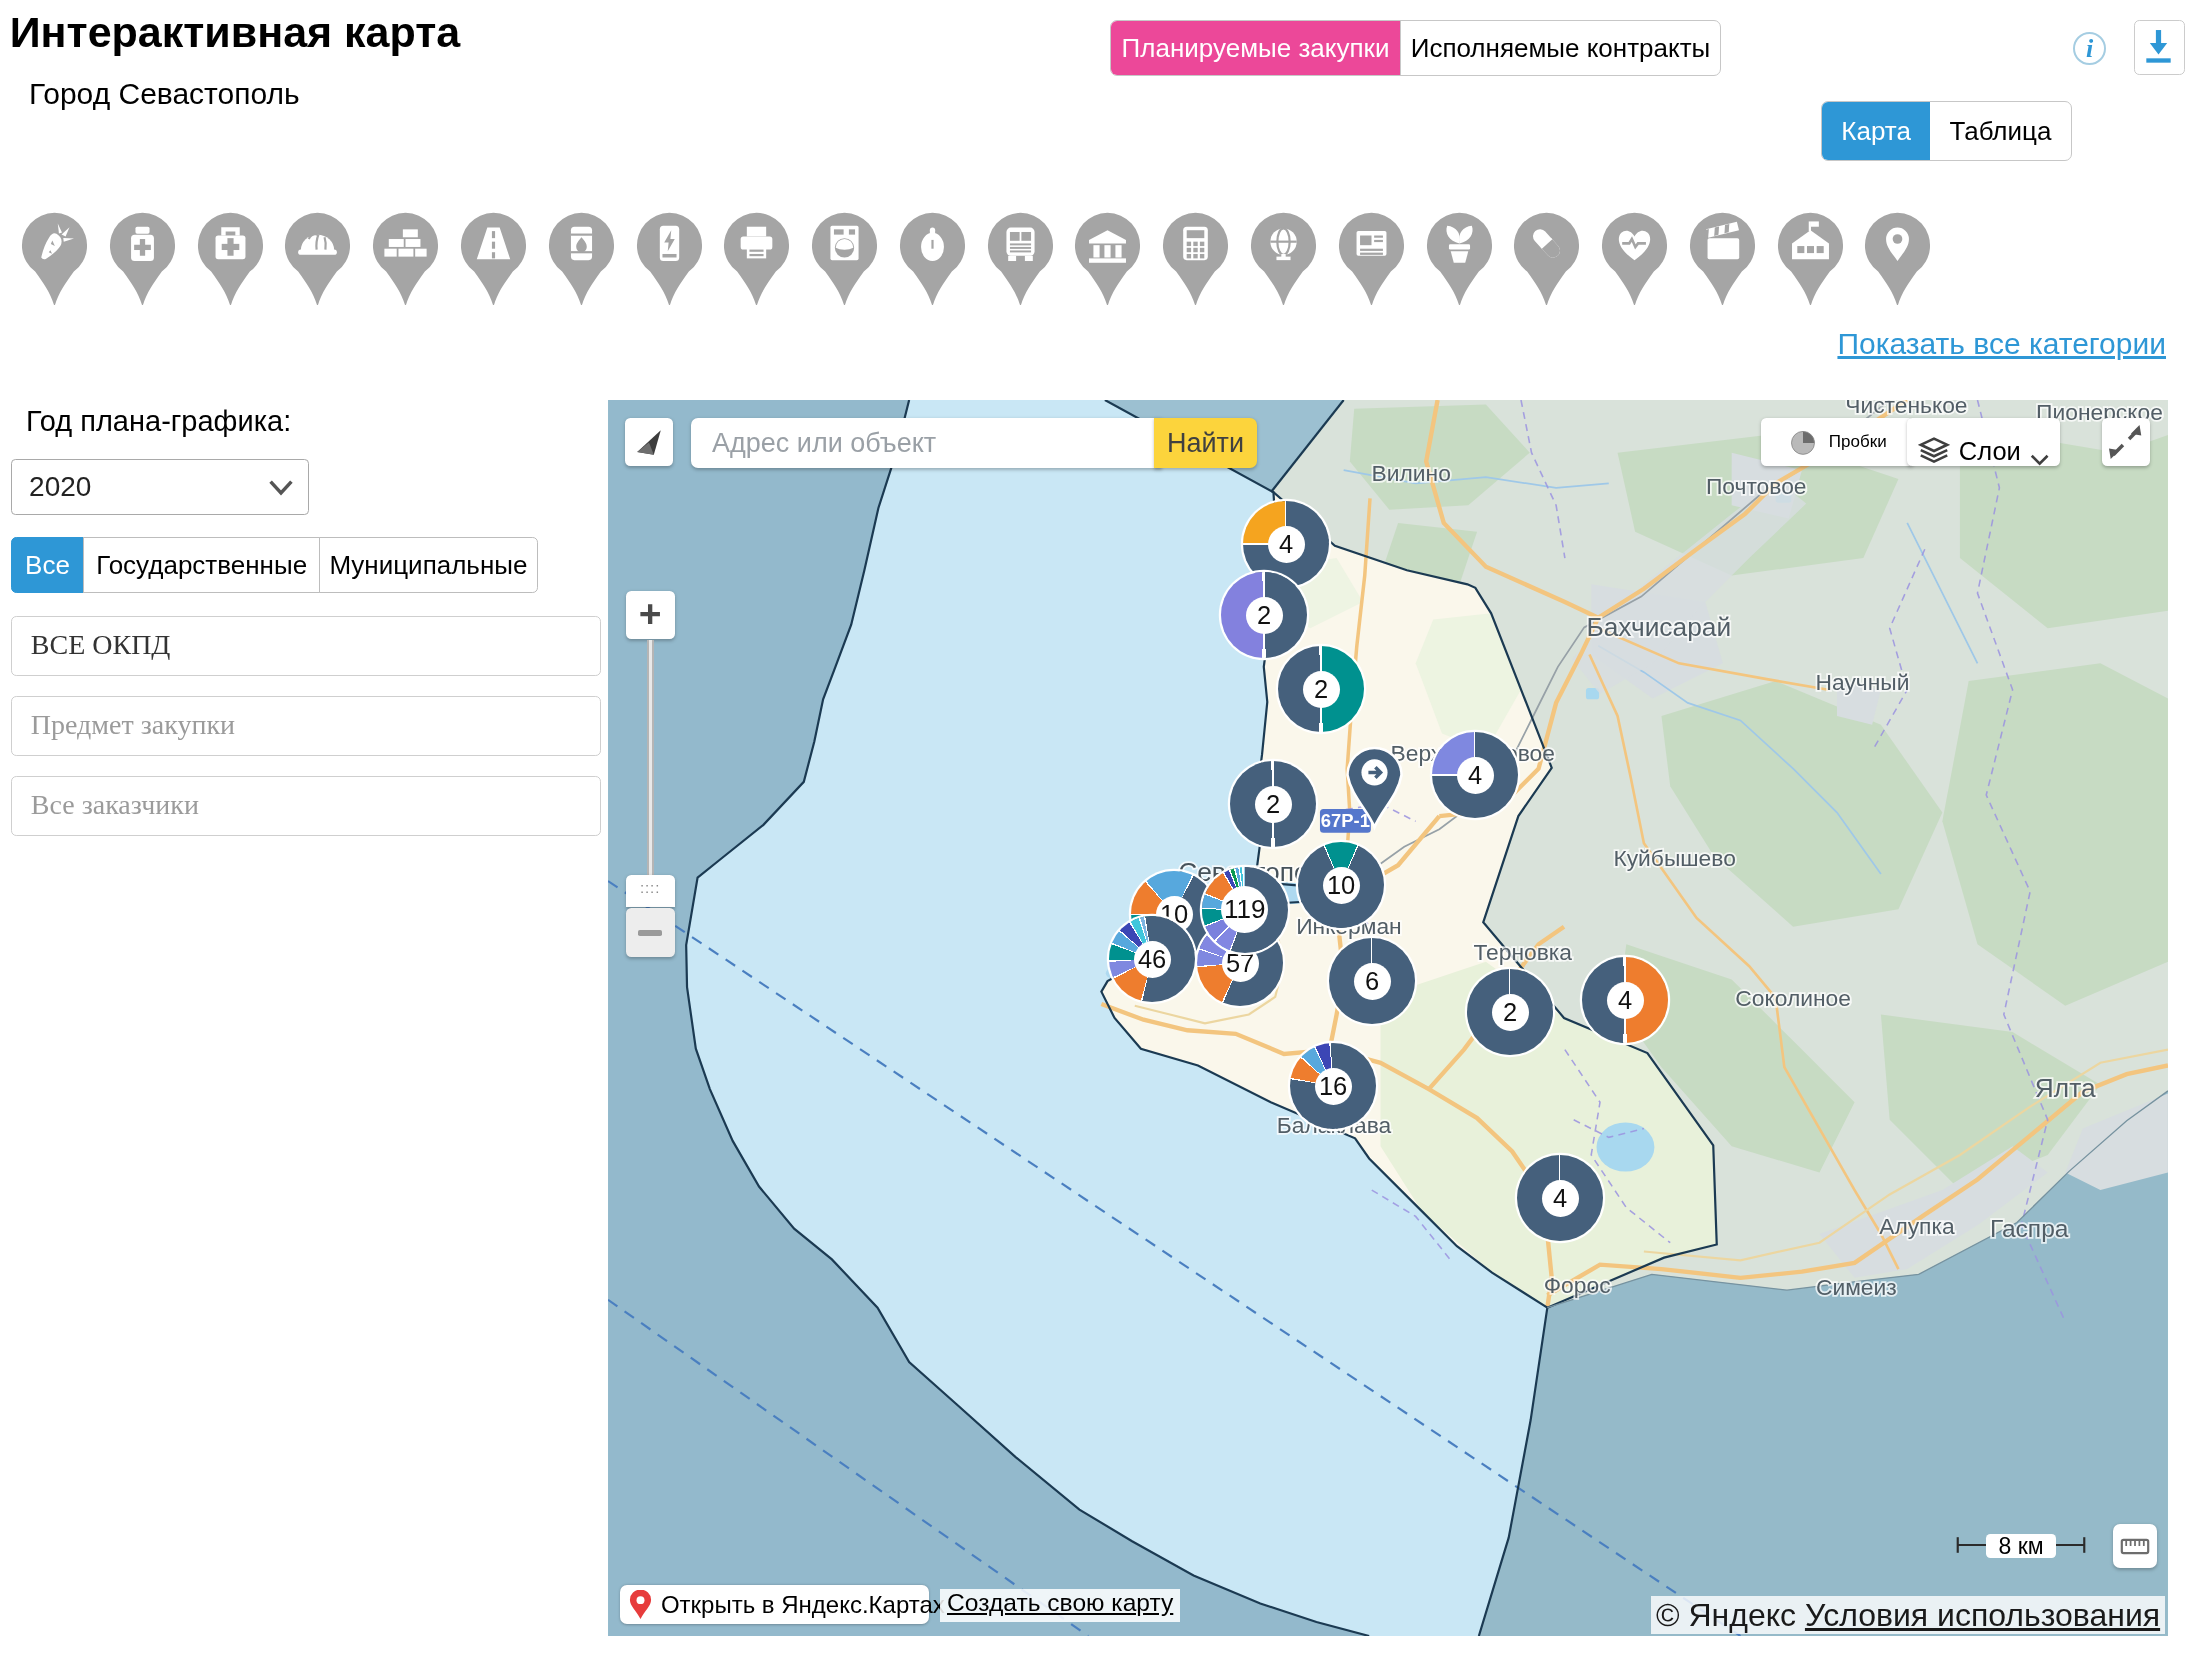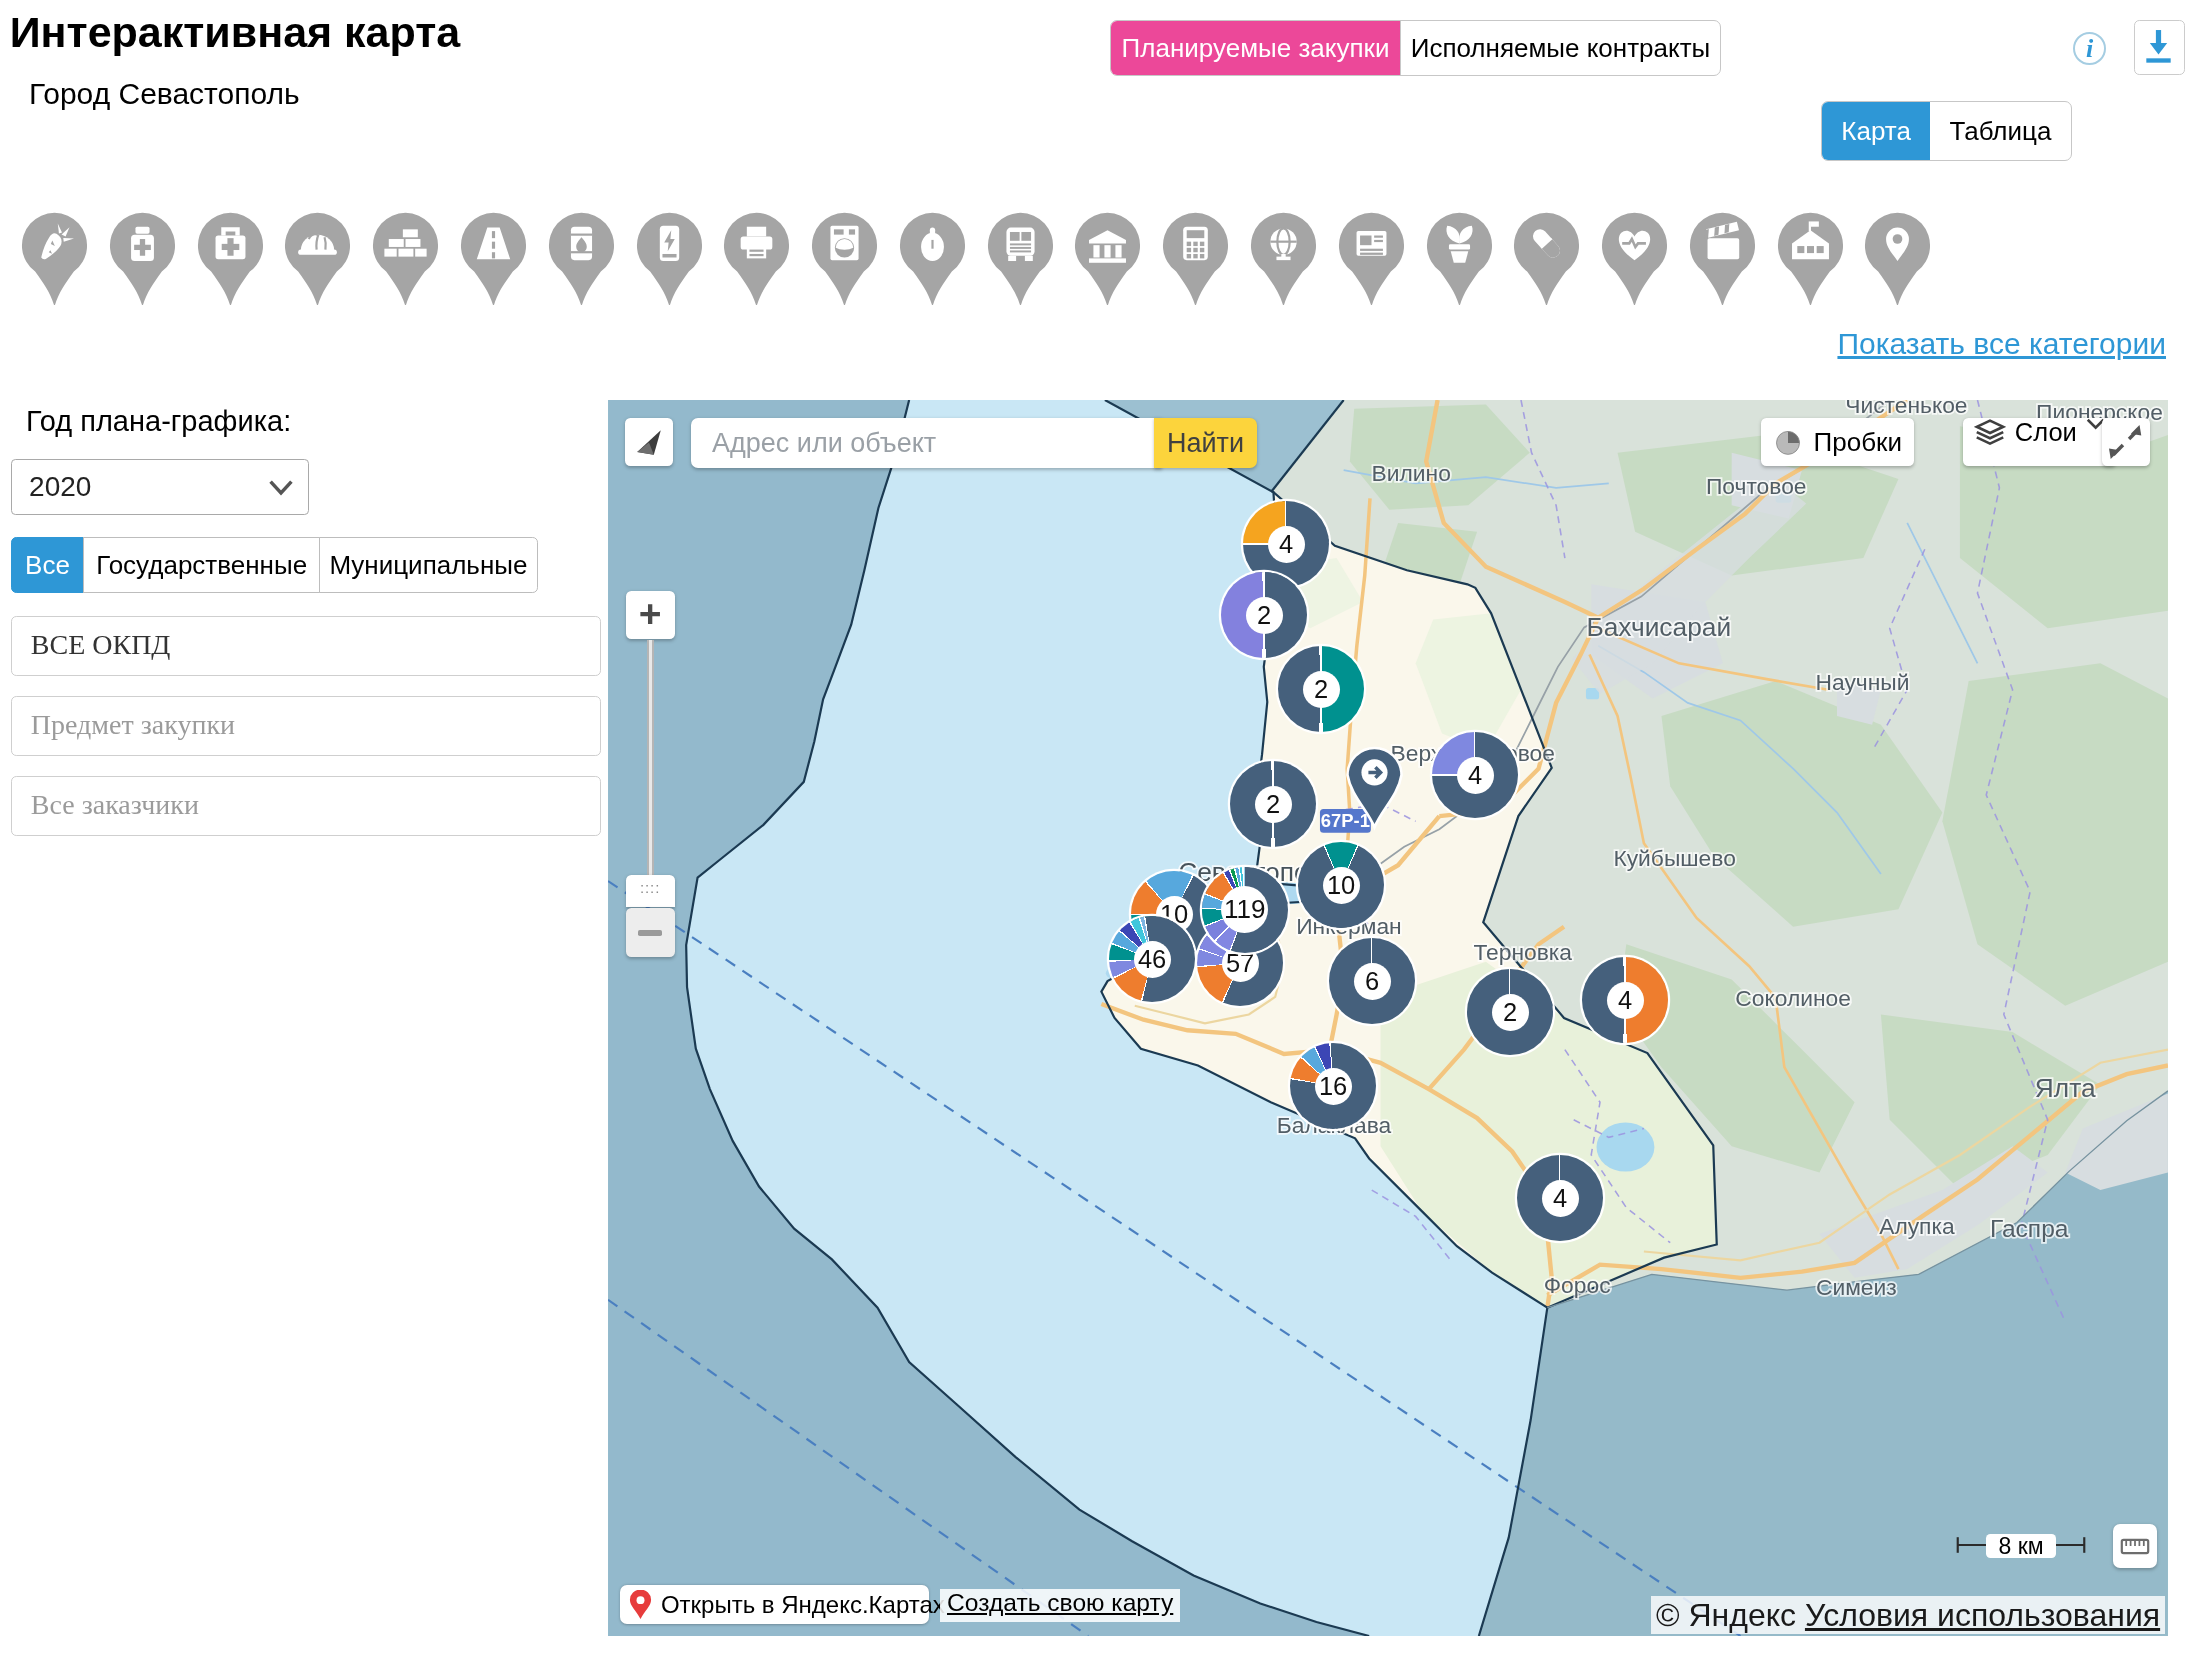--- a/index.html
+++ b/index.html
@@ -492,29 +492,29 @@
 
     <div class="ctl" style="left:16.7px;top:18.4px;width:48px;height:48px;">
       <svg width="48" height="48" viewBox="0 0 55 55">
         <path d="M14,39 L41,14 L33,42 Z" fill="#3c3c3c"></path>
         <path d="M14,39 L27.5,28 L33,42 Z" fill="#6e6e6e"></path>
       </svg>
     </div>
     <div class="ctl" style="left:83px;top:18.4px;width:471px;height:50px;border-radius:7px 0 0 7px;box-shadow:0 1.8px 3.5px rgba(0,0,0,.25);font-size:27px;color:#9aa0a6;line-height:50px;padding-left:21px;">Адрес или объект</div>
     <div class="ctl" style="left:546px;top:18.4px;width:103px;height:50px;border-radius:0 7px 7px 0;background:#fcd43c;box-shadow:0 1.8px 3.5px rgba(0,0,0,.25);font-size:27px;color:#404040;line-height:50px;text-align:center;">Найти</div>
 
-    <div class="ctl" style="left:1153px;top:18.4px;width:153px;height:48px;display:flex;align-items:center;justify-content:center;gap:10.5px;font-size:26px;">
+    <div class="ctl" style="left:1153px;top:18.4px;width:153px;height:48px;display:flex;align-items:center;justify-content:center;gap:10.5px;font-size:17px;">
       <svg width="30" height="30" viewBox="0 0 34 34">
         <circle cx="17" cy="18" r="13" fill="#b9b9b9"></circle>
         <path d="M17,5 A13,13 0 0 1 30,18 L17,18 Z" fill="#6c6c6c"></path>
         <circle cx="17" cy="18" r="13" fill="none" stroke="#8a8a8a" stroke-width="1"></circle>
       </svg>
       <span>Пробки</span>
     </div>
-    <div class="ctl" style="left:1355px;top:18.4px;width:153px;height:48px;display:flex;align-items:flex-start;justify-content:center;gap:8.8px;font-size:25.5px;">
+    <div class="ctl" style="left:1299px;top:18.4px;width:153px;height:48px;display:flex;align-items:flex-end;justify-content:center;gap:8.8px;font-size:25.5px;">
       <svg width="32" height="30" viewBox="0 0 36 34">
         <g fill="none" stroke="#3f3f3f" stroke-width="3">
           <path d="M18,3 L33,10 L18,17 L3,10 Z"></path>
           <path d="M3,16 L18,23 L33,16"></path>
           <path d="M3,22 L18,29 L33,22"></path>
         </g>
       </svg>
       <span>Слои</span>
       <svg width="19.3" height="12.3" viewBox="0 0 22 14">
         <path d="M2,2 L11,11 L20,2" stroke="#3f3f3f" stroke-width="3" fill="none"></path>

